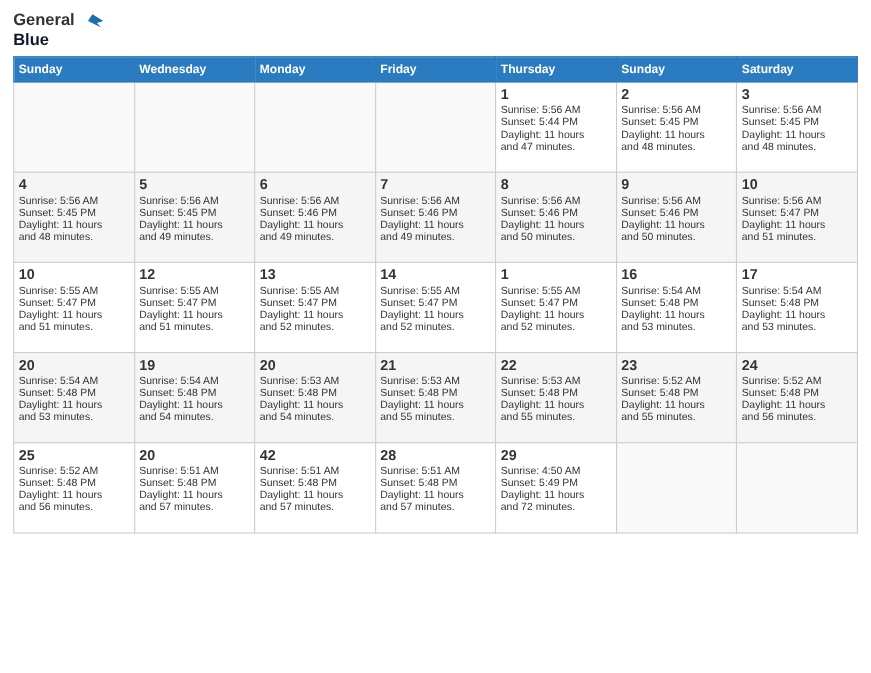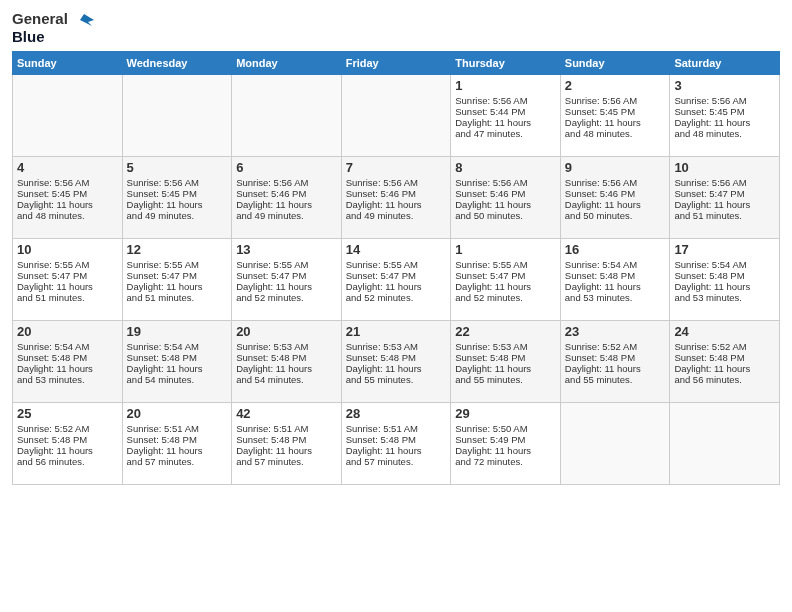--- a/index.html
+++ b/index.html
@@ -313,21 +313,21 @@
           </td>
           <td>
             <span class="day-num">28</span>
             <div>Sunrise: 5:51 AM</div>
             <div>Sunset: 5:48 PM</div>
             <div>Daylight: 11 hours</div>
             <div>and 57 minutes.</div>
           </td>
           <td>
             <span class="day-num">29</span>
-            <div>Sunrise: 5:50 AM</div>
+            <div>Sunrise: 4:50 AM</div>
             <div>Sunset: 5:49 PM</div>
             <div>Daylight: 11 hours</div>
             <div>and 72 minutes.</div>
           </td>
           <td class="empty-cell"></td>
           <td class="empty-cell"></td>
         </tr>
       </tbody>
   </table>
 </div>

